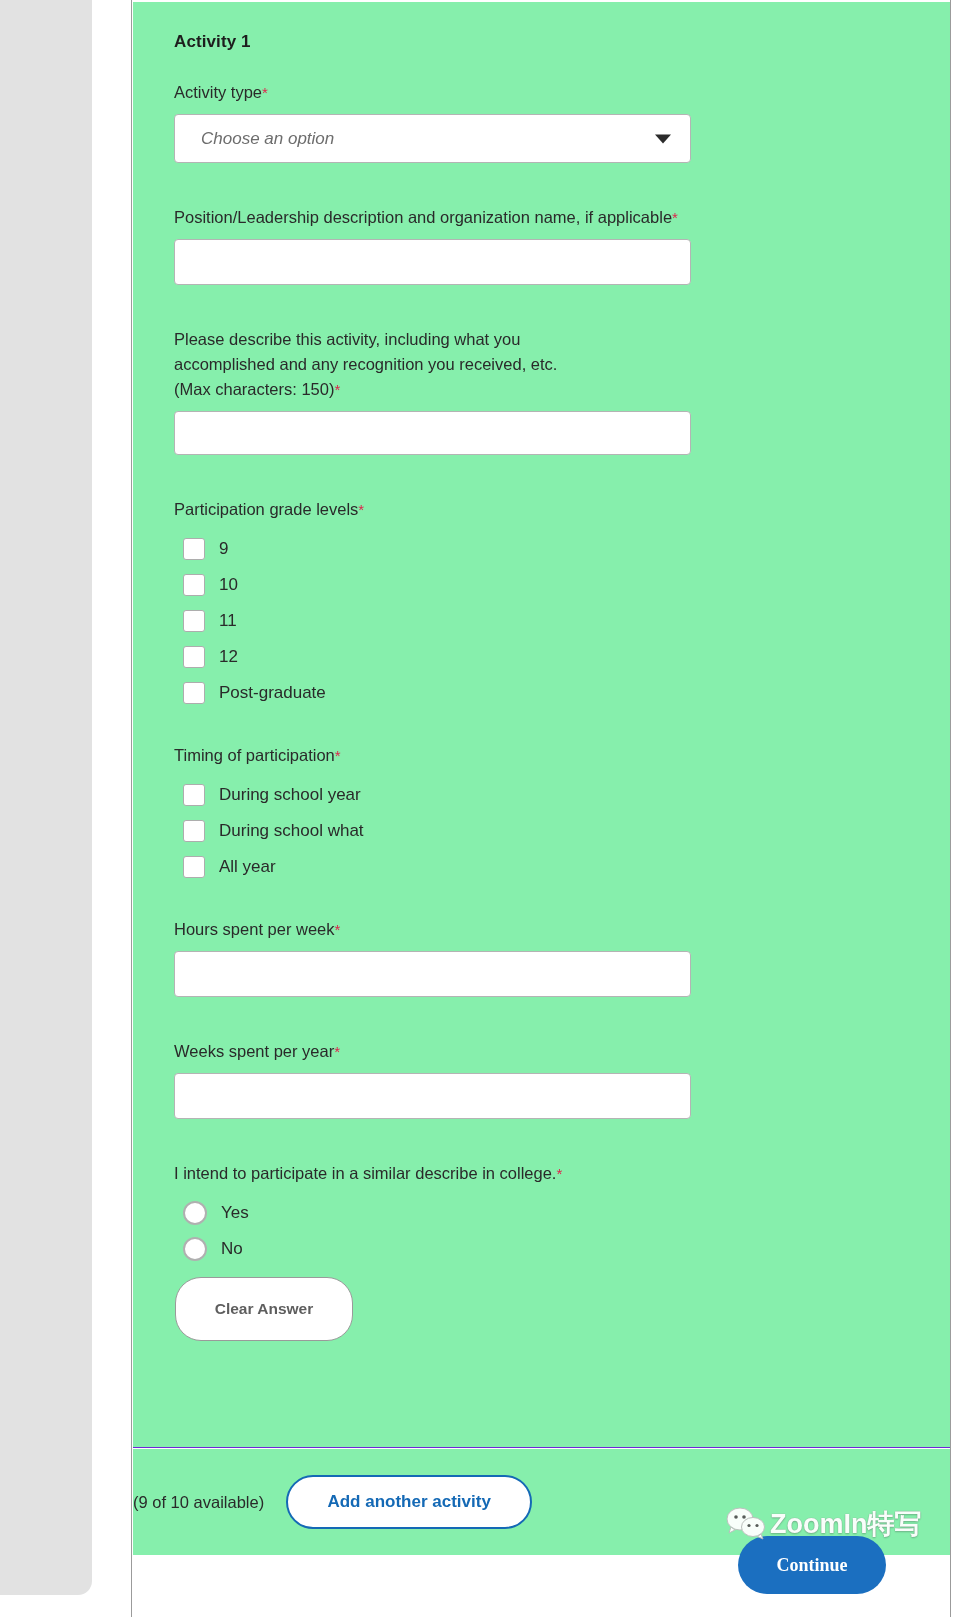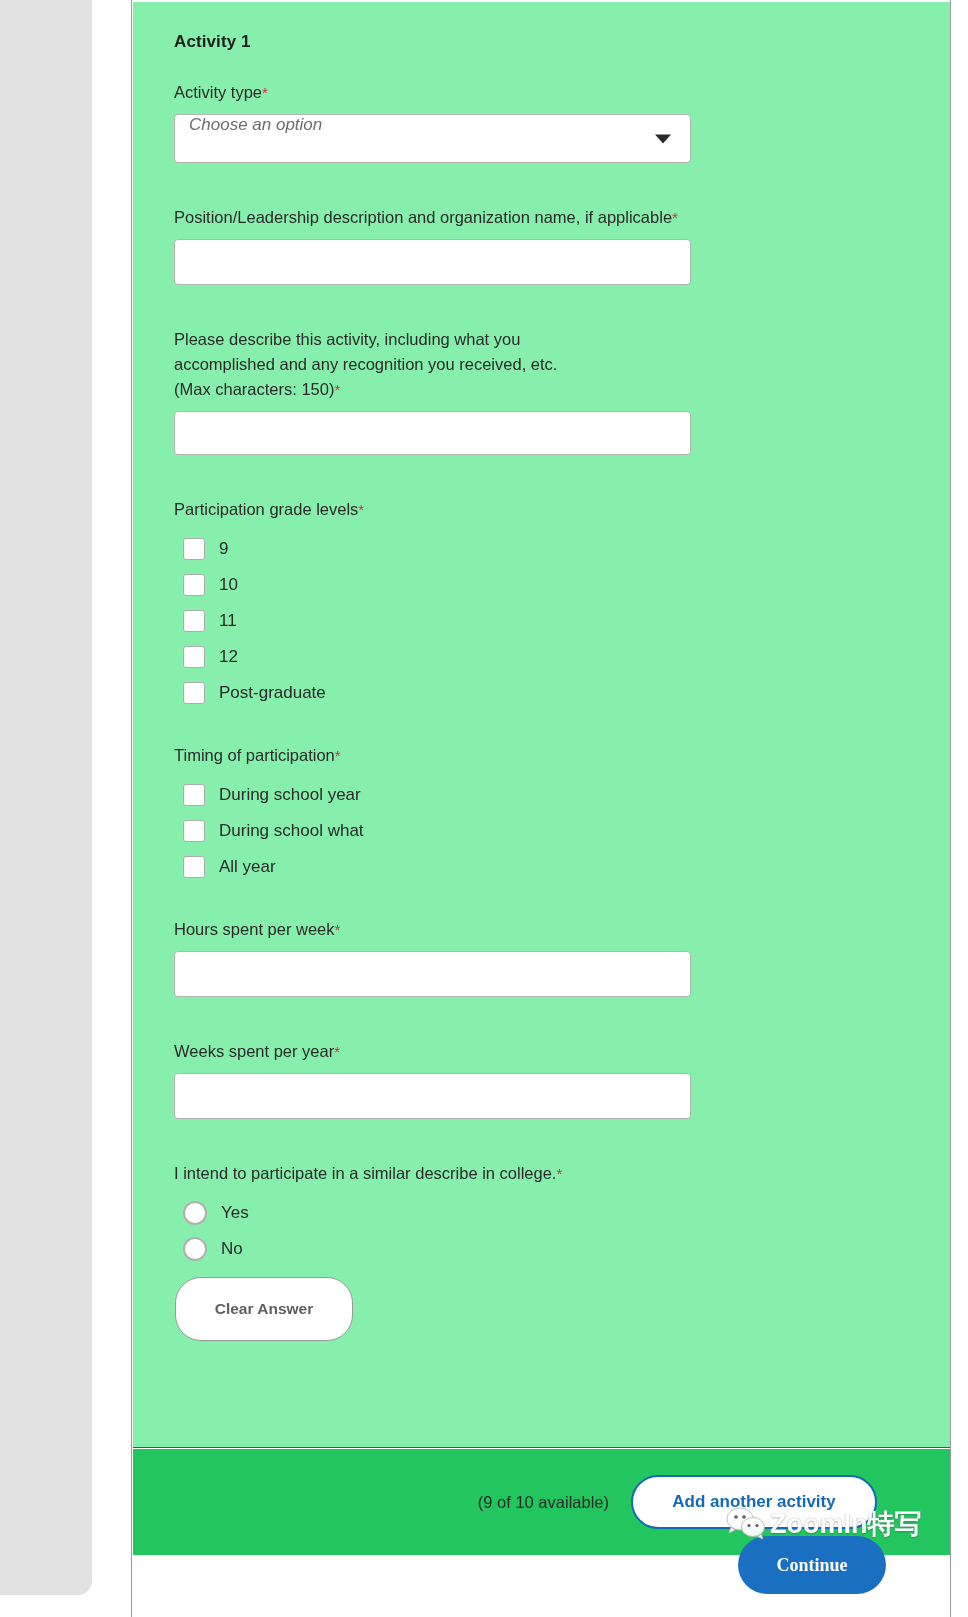--- a/index.html
+++ b/index.html
@@ -63,22 +63,22 @@
     outline: none;
   }
   .text-input.tall { height: 44px; }
 
   .select-wrap { position: relative; width: 517px; }
   .select-box {
     width: 517px; height: 49px;
     background: #ffffff;
     border: 1px solid #b4b4b4;
     border-radius: 4px;
-    display: flex; 
-    padding: 0 14px;
+    display: flex; align-items: center;
+    padding: 0 26px;
   }
   .select-placeholder {
     font-size: 17px; font-style: italic; color: #6d6d6d;
   }
   .caret {
     position: absolute; right: 20px; top: 50%;
     transform: translateY(-50%);
     width: 0; height: 0;
     border-left: 8px solid transparent;
     border-right: 8px solid transparent;
@@ -123,22 +123,22 @@
     font-family: "Liberation Sans", sans-serif;
     font-size: 15.5px; font-weight: bold;
     color: #5e5e5e;
     cursor: pointer;
   }
 
   
   .action-bar {
     position: absolute; left: 133px; top: 1449px;
     width: 817px; height: 106px;
-    background: #22c55e;
-    display: flex; align-items: center; justify-content: flex-end;
+    background: #86efac;
+    display: flex; align-items: center; justify-content: flex-start;
     padding-right: 73px;
   }
   .avail-text {
     font-size: 16.5px; color: #2a2a2a;
     margin-right: 22px;
   }
   .add-btn {
     width: 246px; height: 54px;
     background: #ffffff;
     border: 2px solid #1469b5;

